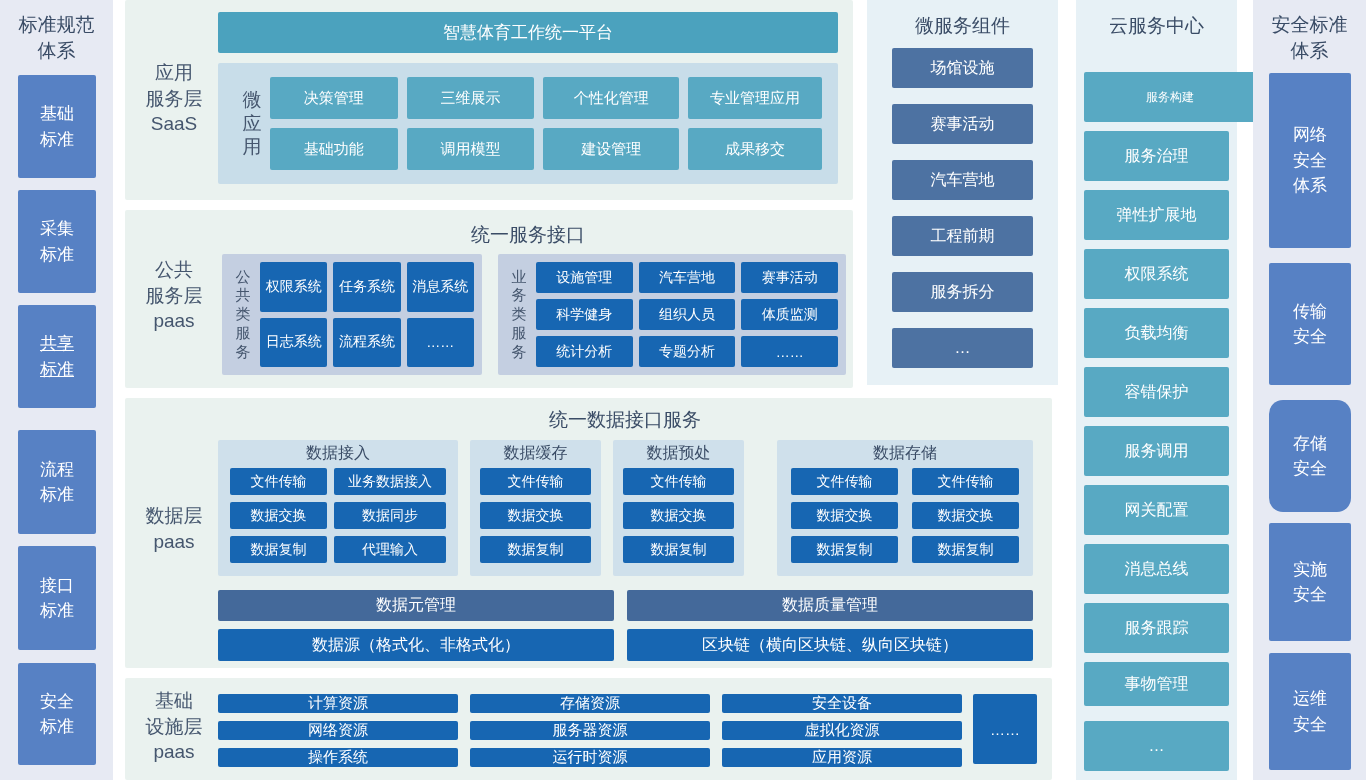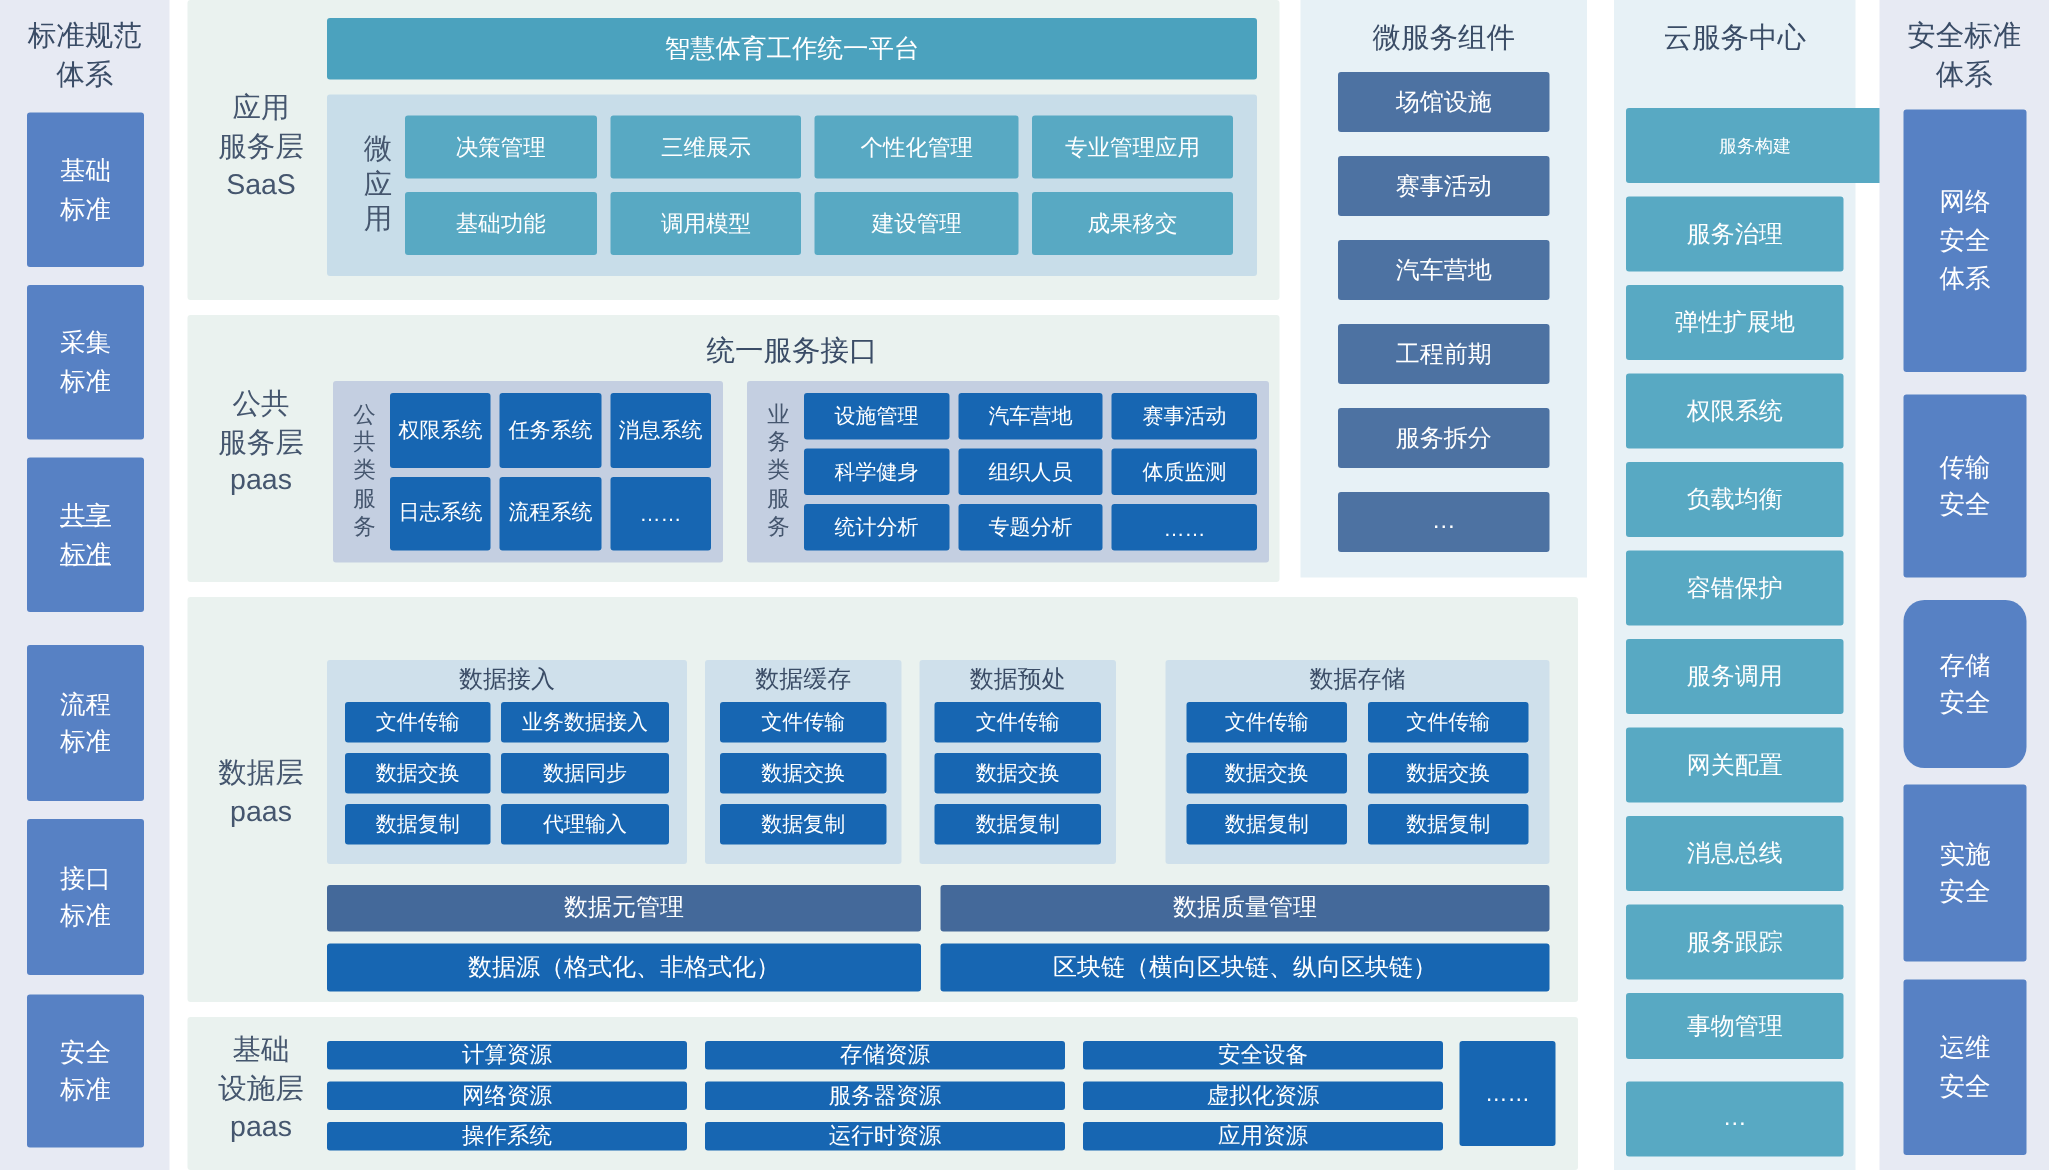--- a/index.html
+++ b/index.html
@@ -110,20 +110,21 @@
         <div class="small-btn">统计分析</div>
         <div class="small-btn">专题分析</div>
         <div class="small-btn">……</div>
       </div>
     </div>
   </section>
 
   <section class="abs sec" style="left:125px;top:398px;width:927px;height:270px;">
     <div class="abs layer-label pre center" style="left:5px;top:105px;width:88px;">数据层
 paas</div>
+    <div class="abs dark-title center" style="left:93px;top:8px;width:814px;height:28px;">统一数据接口服务</div>
 
     <div class="abs grp-data" style="left:93px;top:42px;width:240px;height:136px;">
       <div class="g-title">数据接入</div>
       <div class="btn-grid" style="grid-template-columns:97px 1fr;grid-auto-rows:27px;gap:7px;padding:2px 12px 10px;">
         <div class="small-btn">文件传输</div>
         <div class="small-btn">业务数据接入</div>
         <div class="small-btn">数据交换</div>
         <div class="small-btn">数据同步</div>
         <div class="small-btn">数据复制</div>
         <div class="small-btn">代理输入</div>

